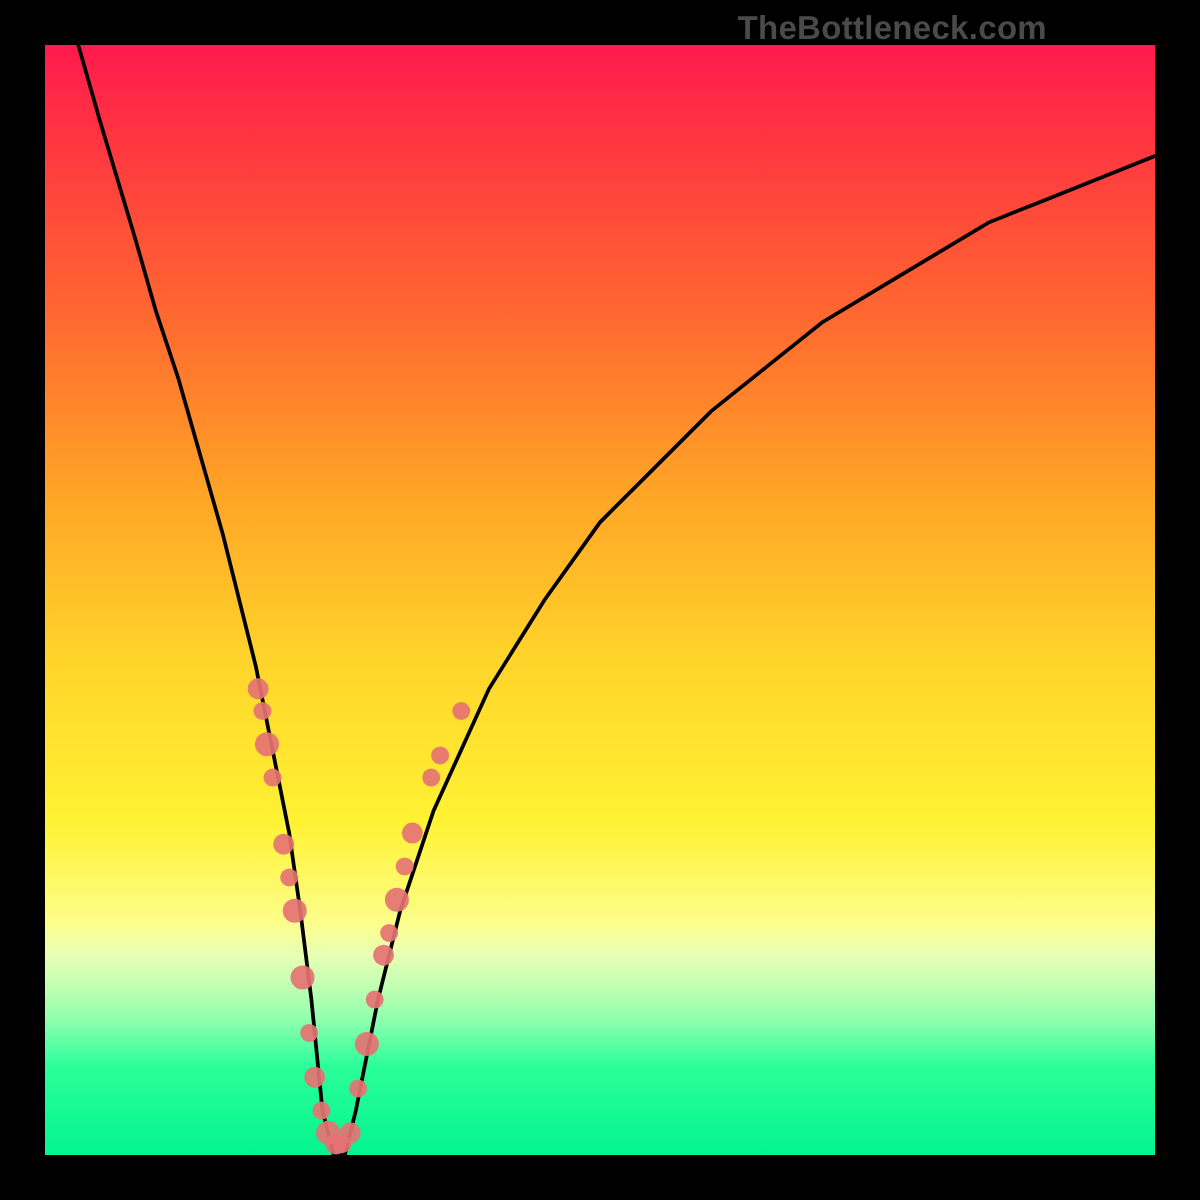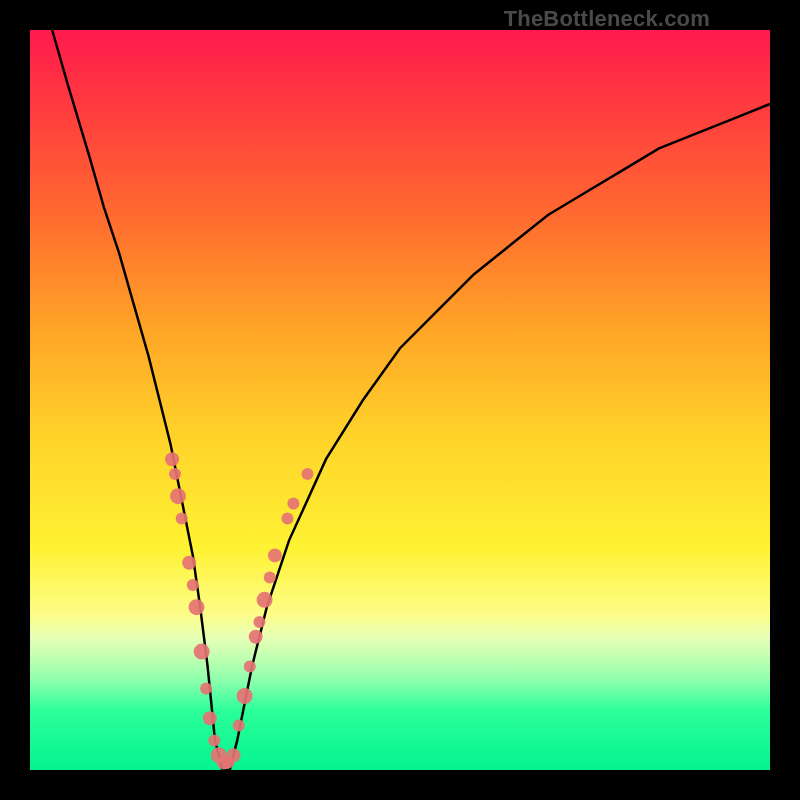--- a/index.html
+++ b/index.html
@@ -11,21 +11,20 @@
     background: #000;
     font-family: Arial, Helvetica, sans-serif;
   }
   .frame {
     position: absolute;
     left: 0;
     top: 0;
     width: 708px;
     height: 800px;
     background: #000;
-    padding-left: 12px;
   }
   .plot-area {
     position: absolute;
     left: 30px;
     top: 30px;
     width: 740px;
     height: 740px;
     background: linear-gradient(to bottom,
       #ff1a4d 0%,
       #ff3a3f 10%,

